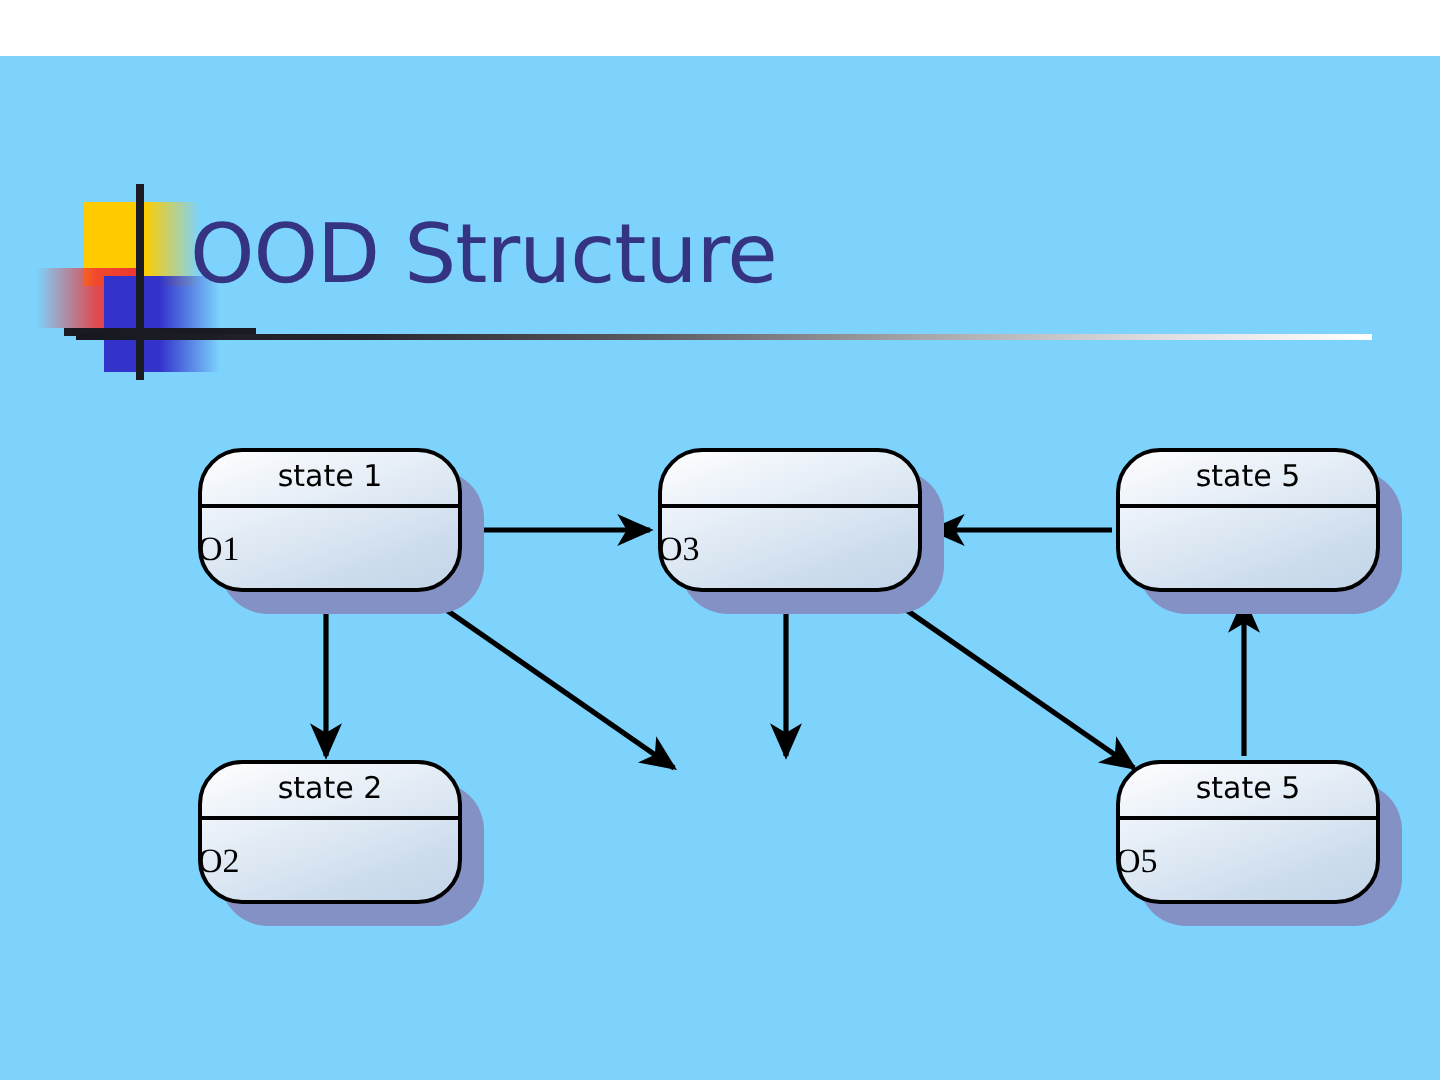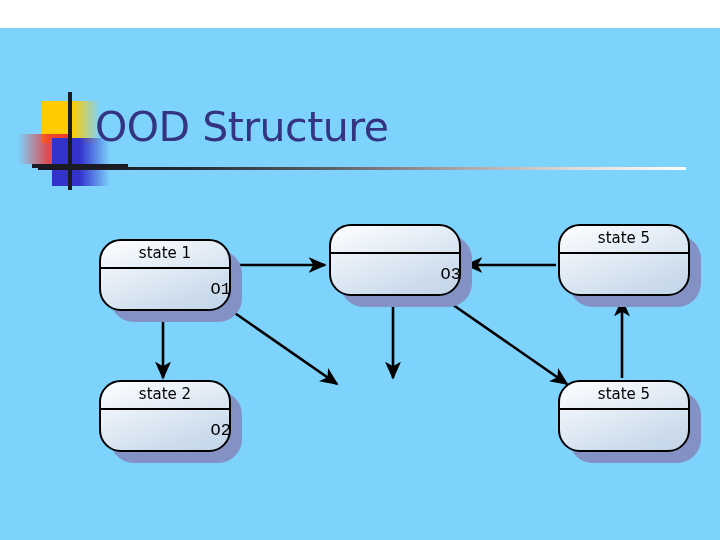--- a/index.html
+++ b/index.html
@@ -110,22 +110,22 @@
     height: 2px;
     background: #000000;
   }
   .node-value {
     position: absolute;
     left: 0;
     top: 30px;
     width: 132px;
     height: 42px;
     line-height: 42px;
-    text-align: right;
-    font-family: Liberation Mono, monospace;
+    text-align: left;
+    font-family: Liberation Serif, serif;
     font-size: 17px;
     color: #000000;
   }
   #edges {
     position: absolute;
     left: 0;
     top: 0;
     width: 720px;
     height: 540px;
     overflow: visible;
@@ -186,21 +186,21 @@
 
       <line x1="216" y1="272" x2="337" y2="356" stroke="#000000" stroke-width="2.6" marker-end="url(#arrow)"></line>
 
       <line x1="393" y1="270" x2="393" y2="350" stroke="#000000" stroke-width="2.6" marker-end="url(#arrow)"></line>
 
       <line x1="446" y1="272" x2="567" y2="356" stroke="#000000" stroke-width="2.6" marker-end="url(#arrow)"></line>
 
       <line x1="622" y1="350" x2="622" y2="272" stroke="#000000" stroke-width="2.6" marker-end="url(#arrow)"></line>
     </svg>
 
-    <div class="node" style="left:99px; top:211px;border-radius:12px;">
+    <div class="node" style="left:99px; top:196px;border-radius:12px;">
       <div class="node-shadow"></div>
       <div class="node-body"></div>
       <div class="node-label">state 1</div>
       <div class="node-divider"></div>
       <div class="node-value">O1</div>
     </div>
 
     <div class="node" style="left:329px; top:196px;">
       <div class="node-shadow"></div>
       <div class="node-body"></div>
@@ -222,16 +222,17 @@
       <div class="node-divider"></div>
       <div class="node-value">O2</div>
     </div>
 
 
     <div class="node" style="left:558px; top:352px;">
       <div class="node-shadow"></div>
       <div class="node-body"></div>
       <div class="node-label">state 5</div>
       <div class="node-divider"></div>
+      <div class="node-value">O5</div>
     </div>
 
   </div>
 </div>
 
 </body></html>

